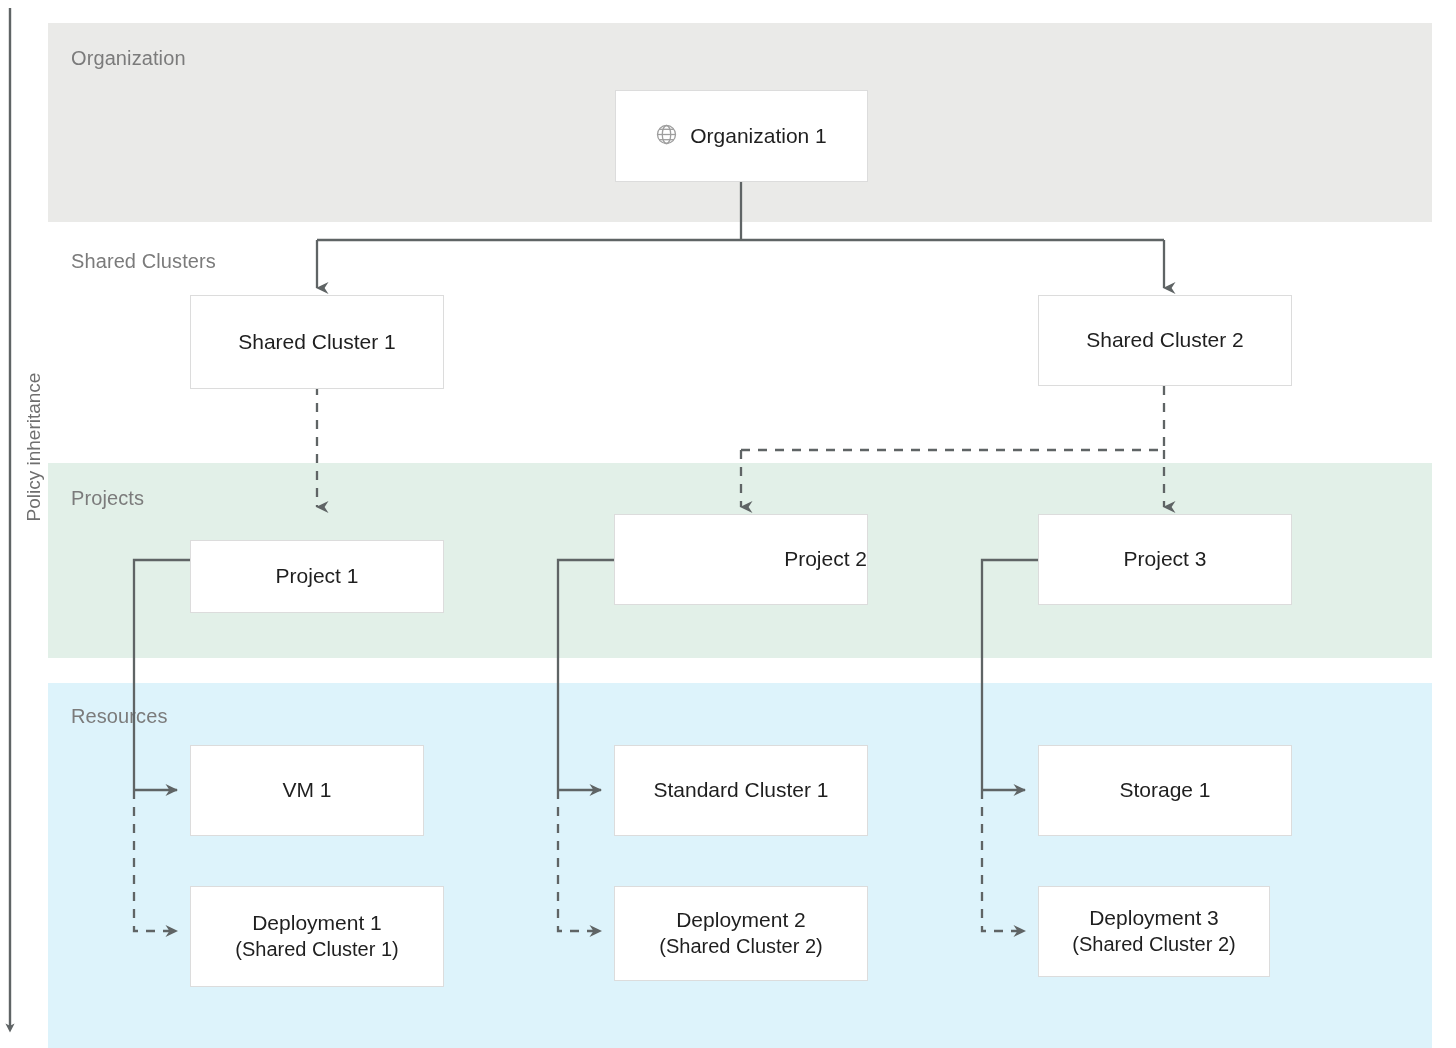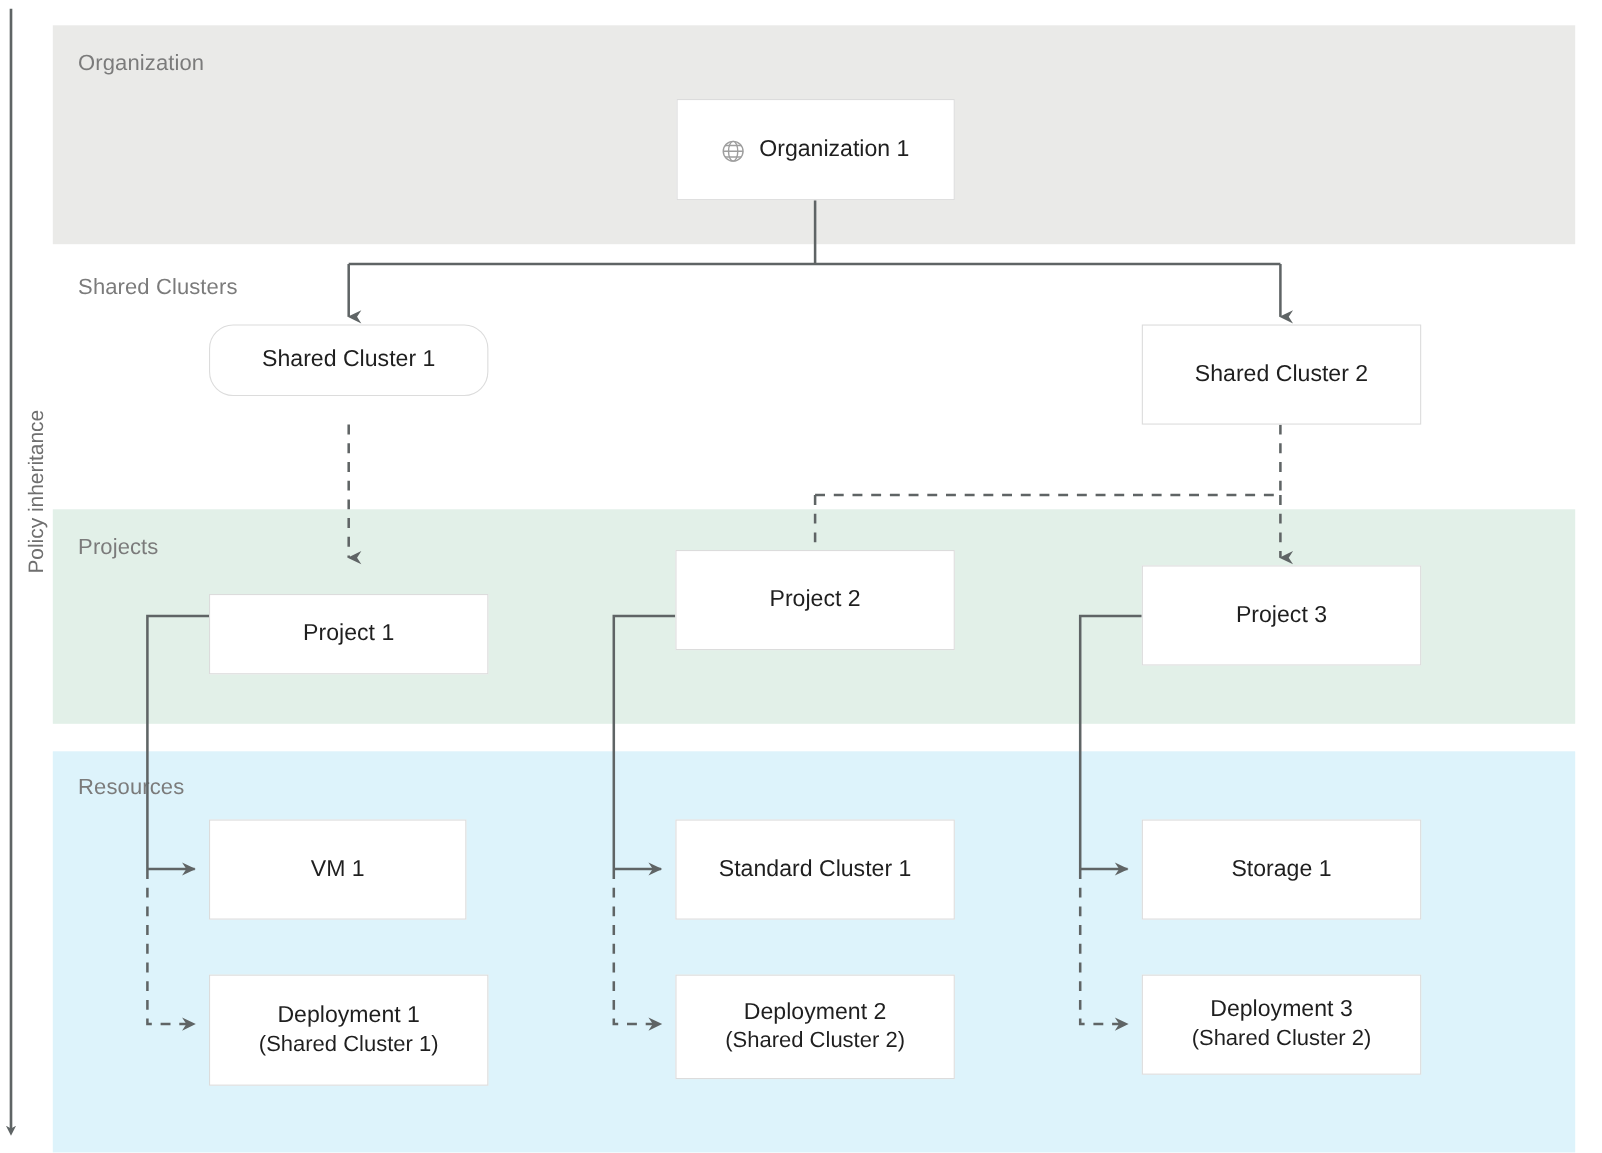--- a/index.html
+++ b/index.html
@@ -63,21 +63,21 @@
     justify-content: center;
     line-height: 1.18;
   }
   .node .sub {
     font-size: 20px;
     color: #1f1f1f;
     margin-top: 2px;
   }
   .node .title-row {
     display: flex;
-    align-items: flex-end;
+    align-items: flex-start;
     gap: 13px;
   }
 
   
   .globe-icon {
     display: inline-block;
     width: 21px;
     height: 21px;
     flex: 0 0 21px;
     position: relative;
@@ -191,39 +191,39 @@
             <line x1="1.5" y1="10.5" x2="19.5" y2="10.5" stroke="#9e9e9e" stroke-width="1.3"></line>
             <line x1="3.1" y1="5.3" x2="17.9" y2="5.3" stroke="#9e9e9e" stroke-width="1.3"></line>
             <line x1="3.1" y1="15.7" x2="17.9" y2="15.7" stroke="#9e9e9e" stroke-width="1.3"></line>
           </svg>
         </span>
         <span>Organization 1</span>
       </div>
     </div>
   </div>
 
-  <div class="node" style="left:190px; top:295px; width:254px; height:65px;border-radius:22px;">
+  <div class="node" style="left:190px; top:295px; width:254px; height:94px;">
     <div class="inner">
       <span>Shared Cluster 1</span>
     </div>
   </div>
 
   <div class="node" style="left:1038px; top:295px; width:254px; height:91px;">
     <div class="inner">
       <span>Shared Cluster 2</span>
     </div>
   </div>
 
   <div class="node" style="left:190px; top:514px; width:254px; height:73px;margin-top:26px;">
     <div class="inner">
       <span>Project 1</span>
     </div>
   </div>
 
-  <div class="node" style="left:614px; top:500px; width:254px; height:91px;">
+  <div class="node" style="left:614px; top:514px; width:254px; height:91px;justify-content:flex-end;">
     <div class="inner">
       <span>Project 2</span>
     </div>
   </div>
 
   <div class="node" style="left:1038px; top:514px; width:254px; height:91px;">
     <div class="inner">
       <span>Project 3</span>
     </div>
   </div>
@@ -253,20 +253,20 @@
     </div>
   </div>
 
   <div class="node" style="left:614px; top:886px; width:254px; height:95px;">
     <div class="inner">
       <span>Deployment 2</span>
       <span class="sub">(Shared Cluster 2)</span>
     </div>
   </div>
 
-  <div class="node" style="left:1038px; top:886px; width:254px; height:91px;">
+  <div class="node" style="left:1038px; top:886px; width:232px; height:91px;">
     <div class="inner">
       <span>Deployment 3</span>
       <span class="sub">(Shared Cluster 2)</span>
     </div>
   </div>
 
 </div>
 
 </body></html>

